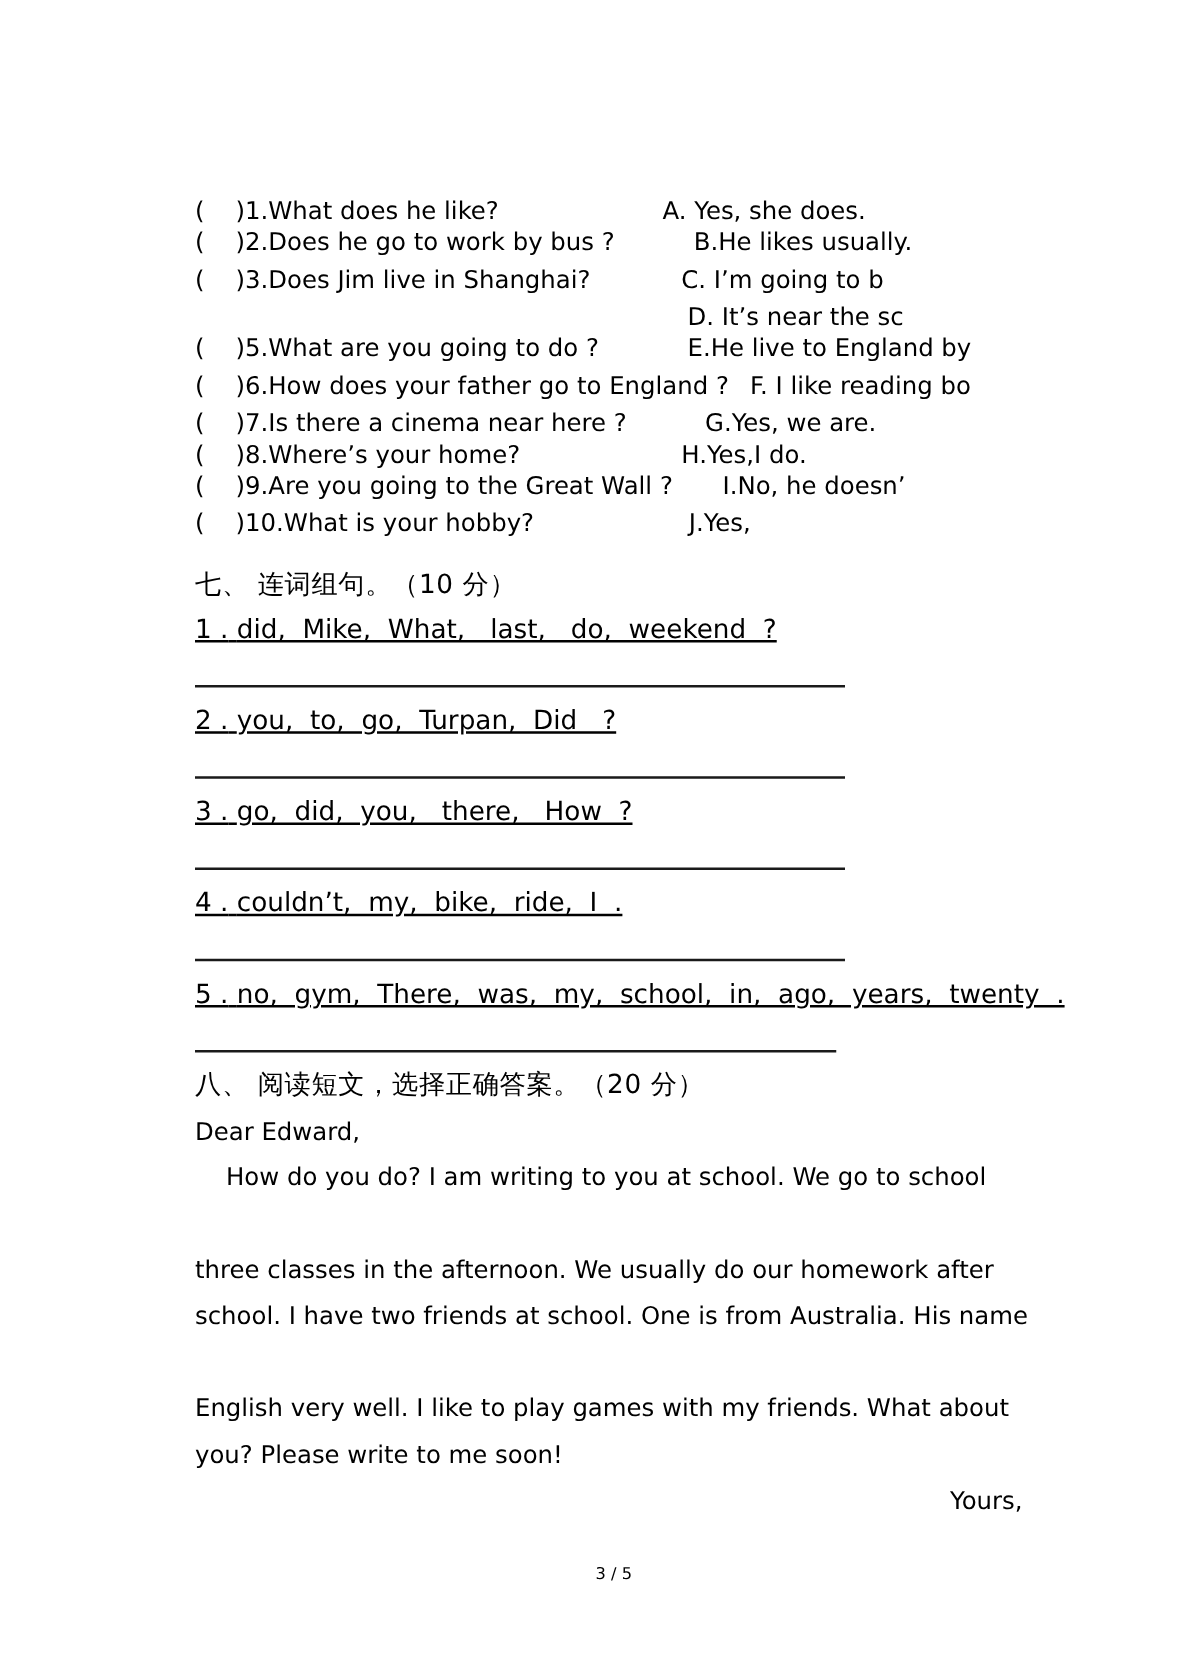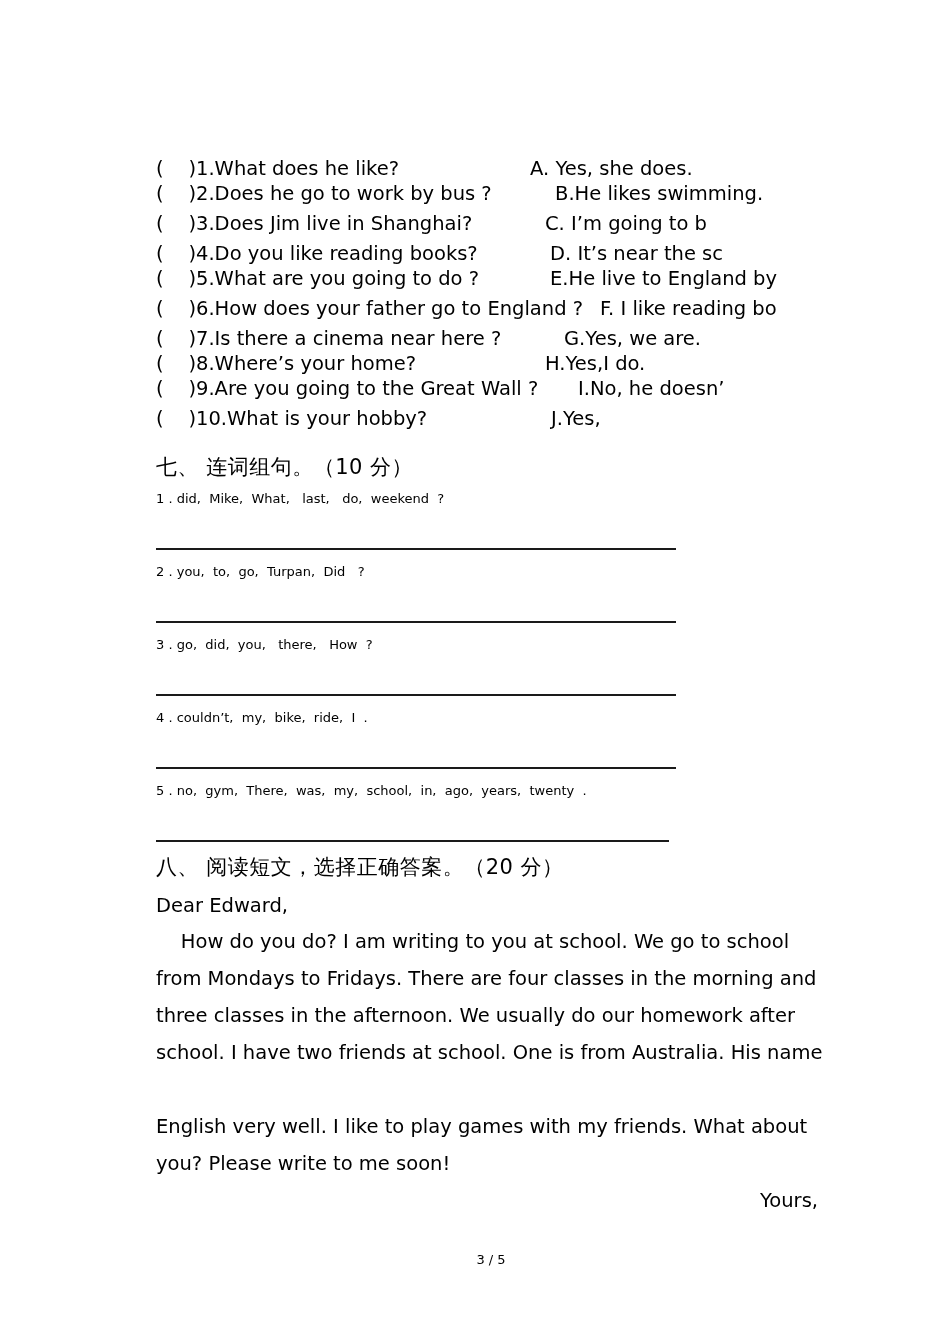--- a/index.html
+++ b/index.html
@@ -58,22 +58,23 @@
     font-weight: normal;
     font-family: "DejaVu Sans", "Liberation Sans", sans-serif;
     letter-spacing: 0.5px;
     white-space: pre;
   }
 
   
   .wo-item {
     position: absolute;
     left: 140px;
-    font-size: 13px;
+    font-size: 21px;
     white-space: pre;
+    text-decoration: underline;
   }
   .blank-rule {
     position: absolute;
     left: 140px;
     height: 0;
     border-top: 2px solid #1a1a1a;
   }
 
   
   .rp-line {
@@ -104,28 +105,27 @@
 
 <div class="page">
 
   <div class="match-block">
     <div class="match-row">
       <span class="match-q">(    )1.What does he like?</span>
       <span class="match-a" style="left:374px">A. Yes, she does.</span>
     </div>
     <div class="match-row">
       <span class="match-q">(    )2.Does he go to work by bus ?</span>
-      <span class="match-a" style="left:399px">B.He likes swimming.</span>
+      <span class="match-a" style="left:399px">B.He likes usually.</span>
     </div>
     <div class="match-row gap">
       <span class="match-q">(    )3.Does Jim live in Shanghai?</span>
       <span class="match-a" style="left:389px">C. I’m going to b</span>
     </div>
     <div class="match-row gap">
-      <span class="match-q">(    )4.Do you like reading books?</span>
       <span class="match-a" style="left:394px">D. It’s near the sc</span>
     </div>
     <div class="match-row">
       <span class="match-q">(    )5.What are you going to do ?</span>
       <span class="match-a" style="left:394px">E.He live to England by</span>
     </div>
     <div class="match-row gap">
       <span class="match-q">(    )6.How does your father go to England ?</span>
       <span class="match-a" style="left:444px">F. I like reading bo</span>
     </div>
@@ -162,21 +162,20 @@
   <div class="blank-rule" style="top:755px; width:520px"></div>
 
   <div class="wo-item" style="top:771px"><span>5 .</span> <span>no,  gym,  There,  was,  my,  school,  in,  ago,  years,  twenty  .</span></div>
   <div class="blank-rule" style="top:828px; width:513px"></div>
 
   <div class="cn-heading" style="top:841px">八、 阅读短文，选择正确答案。（20 分）</div>
 
   <div class="rp-line" style="top:882px">Dear Edward,</div>
 
   <div class="rp-line" style="top:918px">    How do you do? I am writing to you at school. We go to school</div>
-  <div class="rp-line" style="top:955px">from Mondays to Fridays. There are four classes in the morning and</div>
   <div class="rp-line" style="top:1029px">school. I have two friends at school. One is from Australia. His name</div>
   <div class="rp-line" style="top:992px">three classes in the afternoon. We usually do our homework after</div>
   <div class="rp-line" style="top:1103px">English very well. I like to play games with my friends. What about</div>
   <div class="rp-line" style="top:1140px">you? Please write to me soon!</div>
 
   <div class="rp-yours" style="left:744px; top:1177px">Yours,</div>
 
   <div class="footer">3 / 5</div>
 
 </div>

